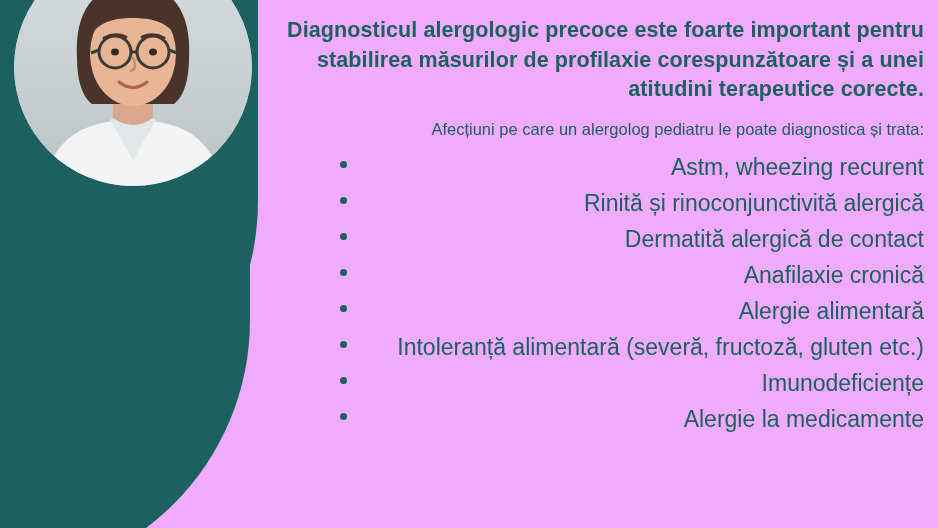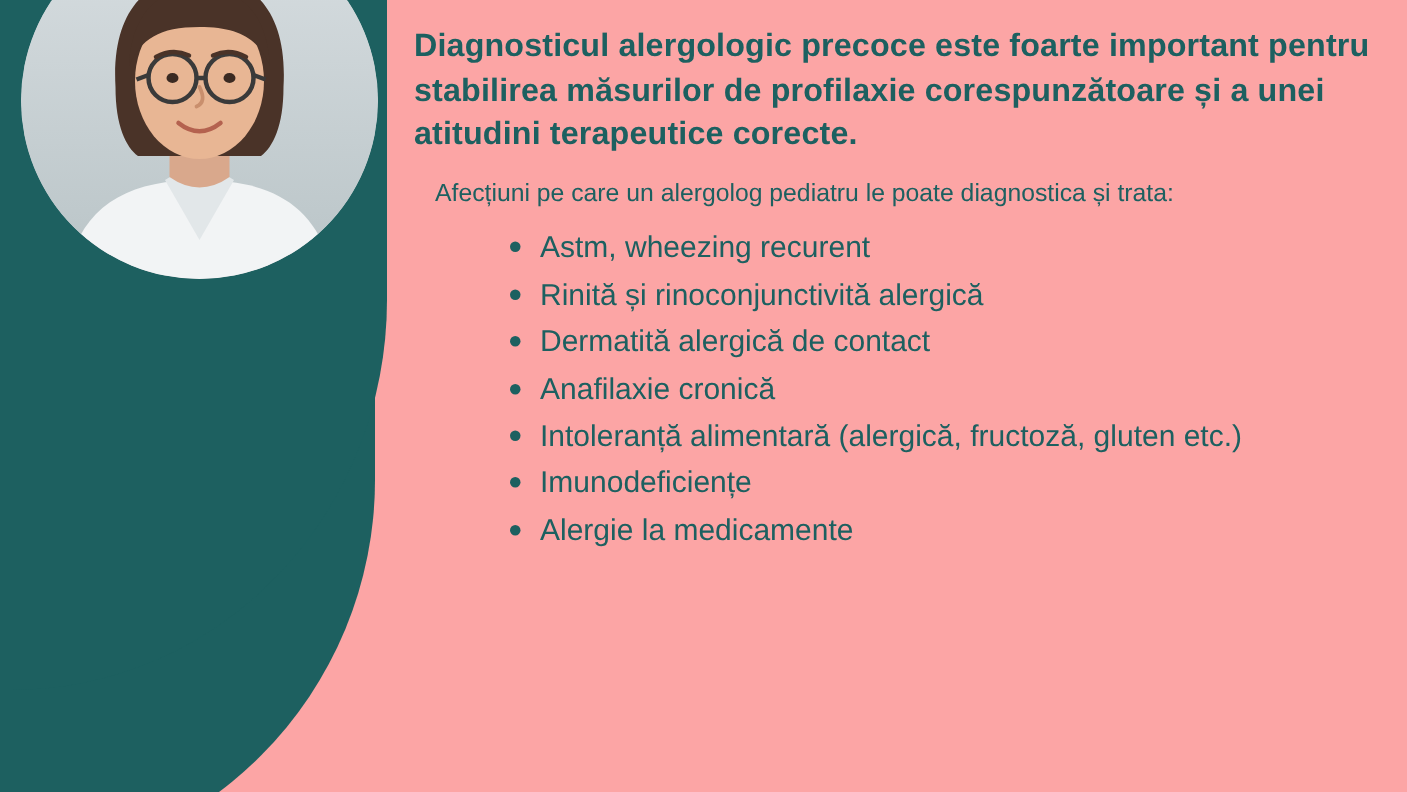--- a/index.html
+++ b/index.html
@@ -10,22 +10,23 @@
     width: 938px;
     height: 528px;
     background: #ffffff;
     font-family: "Liberation Sans", sans-serif;
     overflow: hidden;
   }
   .slide {
     position: relative;
     width: 938px;
     height: 528px;
-    background: #fca5a5;
+    background: #f0abfc;
     overflow: hidden;
+    text-align: right;
   }
 
   
   .teal-shape {
     position: absolute;
     left: -170px;
     top: -120px;
     width: 420px;
     height: 700px;
     background: #1d6060;
@@ -83,21 +84,21 @@
     margin: 0 0 10px 14px;
   }
   ul.items {
     list-style: none;
     margin: 0;
     padding: 0 0 0 62px;
   }
   ul.items li {
     position: relative;
     color: #1d6060;
-    font-size: 20px;
+    font-size: 23px;
     line-height: 1.52;
     padding-left: 22px;
     margin: 0 0 1px 0;
   }
   ul.items li::before {
     content: "";
     position: absolute;
     left: 2px;
     top: 11px;
     width: 7px;
@@ -160,19 +161,20 @@
   </div>
 
   <div class="content">
     <h1 class="headline">Diagnosticul alergologic precoce este foarte important pentru stabilirea măsurilor de profilaxie corespunzătoare și a unei atitudini terapeutice corecte.</h1>
     <h2 class="subhead">Afecțiuni pe care un alergolog pediatru le poate diagnostica și trata:</h2>
     <ul class="items">
       <li>Astm, wheezing recurent</li>
       <li>Rinită și rinoconjunctivită alergică</li>
       <li>Dermatită alergică de contact</li>
       <li>Anafilaxie cronică</li>
-      <li>Intoleranță alimentară (alergică, fructoză, gluten etc.)</li>
+      <li>Alergie alimentară</li>
+      <li>Intoleranță alimentară (severă, fructoză, gluten etc.)</li>
       <li>Imunodeficiențe</li>
       <li>Alergie la medicamente</li>
     </ul>
   </div>
 
 </div>
 
 </body></html>

